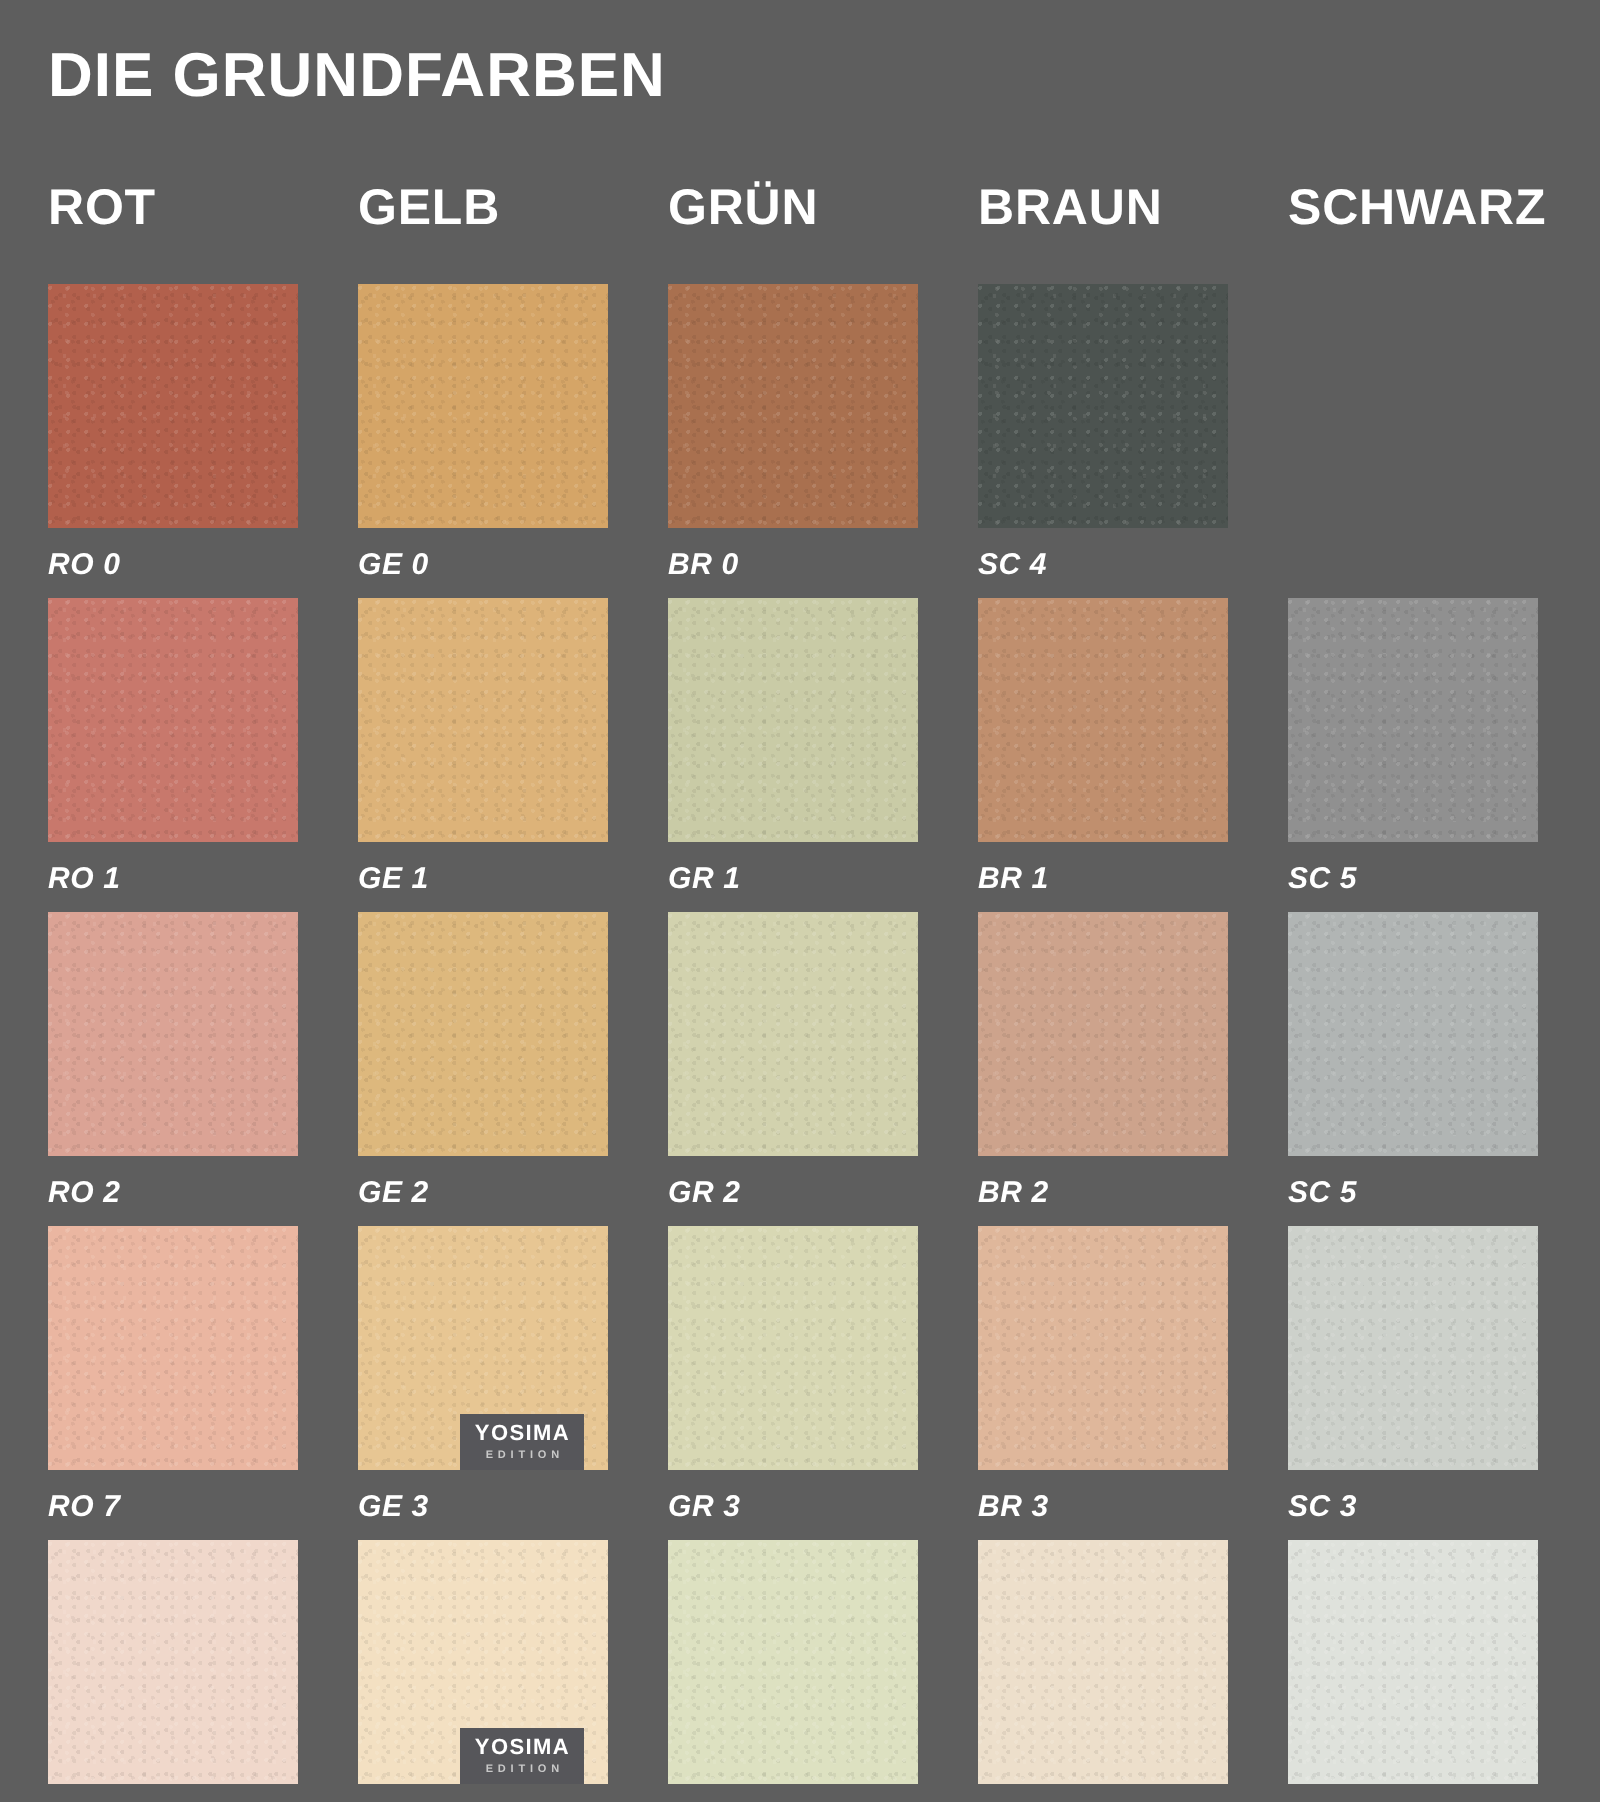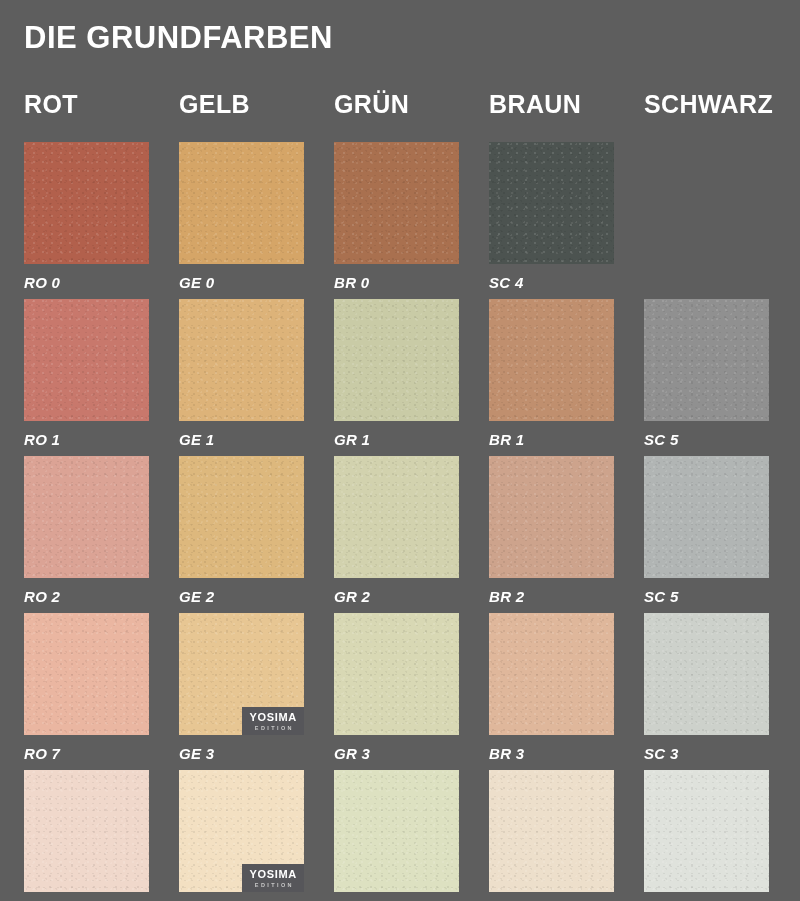--- a/index.html
+++ b/index.html
@@ -91,21 +91,21 @@
     color: #ffffff;
     letter-spacing: 0.3px;
     line-height: 1;
     margin-top: 11px;
     white-space: nowrap;
     font-style: italic;
   }
 
   .yosima-badge {
     position: absolute;
-    right: 0;
+    right: 12px;
     bottom: 0;
     background: #56565a;
     padding: 5px 7px 4px 7px;
     text-align: center;
     z-index: 3;
   }
   .yosima-badge .y-main {
     display: block;
     font-size: 11px;
     font-weight: bold;

